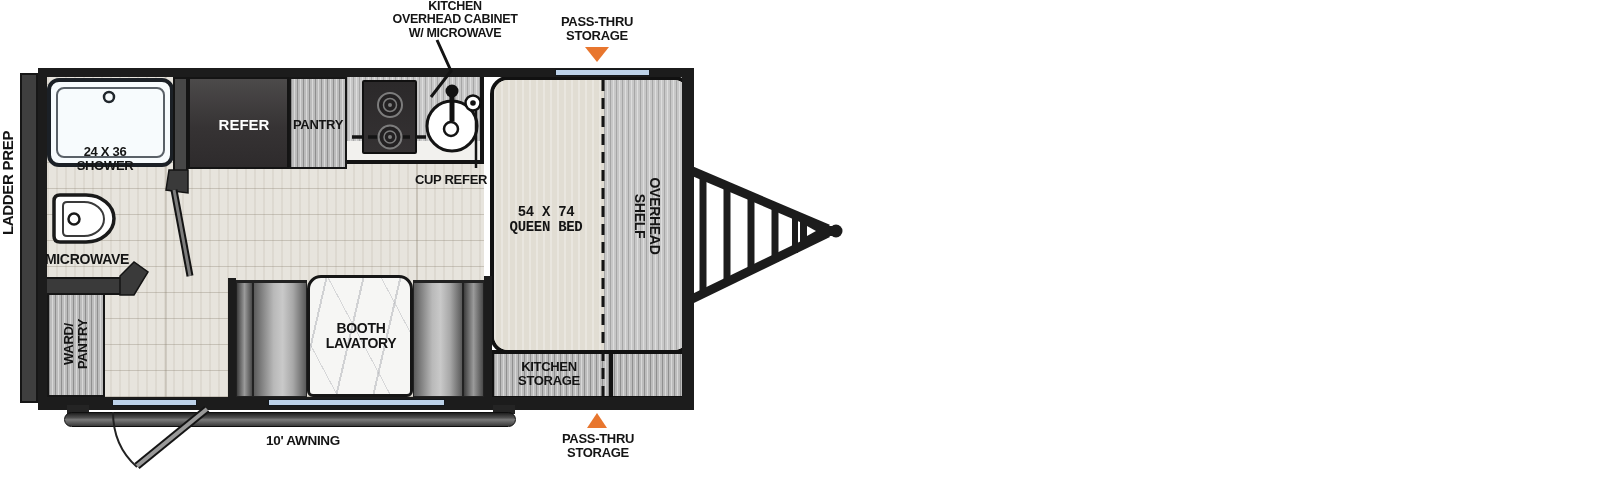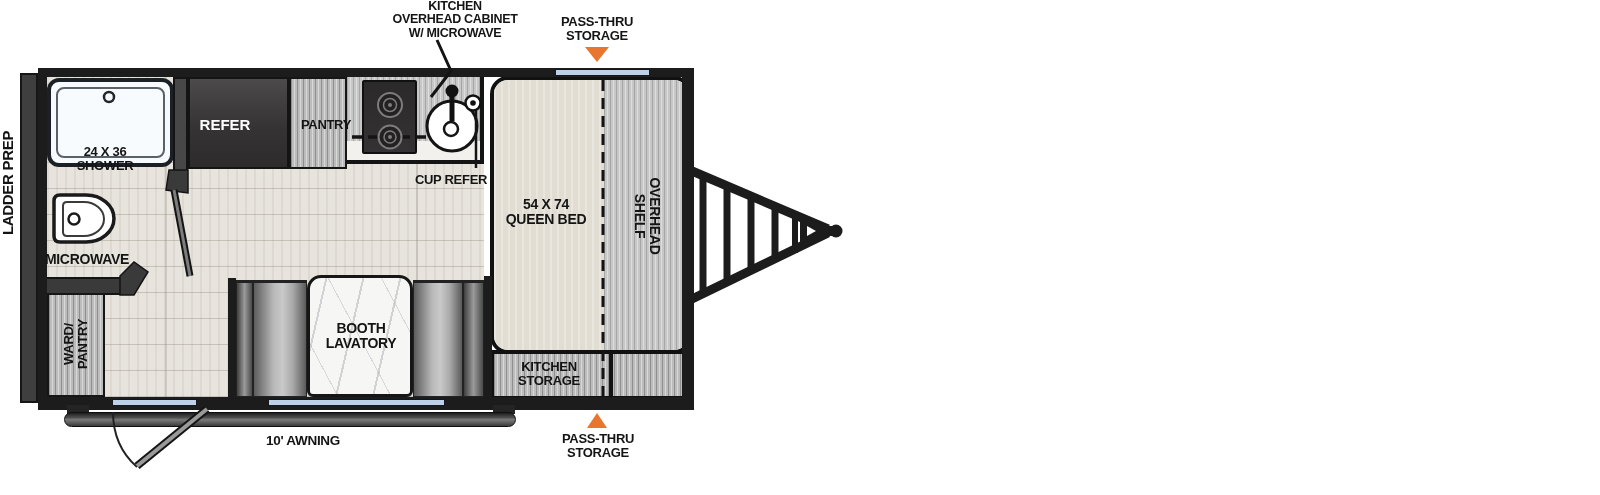--- a/index.html
+++ b/index.html
@@ -203,26 +203,26 @@
   <div class="label" style="left:597px;top:29px;">PASS-THRU
 STORAGE</div>
   <div class="label" style="left:598px;top:446px;">PASS-THRU
 STORAGE</div>
   <div class="label rot-ccw" style="left:8px;top:183px;font-size:15px;white-space:nowrap;">LADDER PREP</div>
   <div class="label" style="left:260px;top:441px;font-size:13.5px;margin-left:43px;">10' AWNING</div>
   <div class="label" style="left:451px;top:180px;">CUP REFER</div>
 
   <div class="label" style="left:105px;top:127px;margin-top:32px;">24 X 36
 SHOWER</div>
-  <div class="label white" style="left:225px;top:125px;">REFER</div>
-  <div class="label" style="left:318px;top:125px;margin-left:8px;">PANTRY</div>
+  <div class="label white" style="left:244px;top:125px;">REFER</div>
+  <div class="label" style="left:318px;top:125px;">PANTRY</div>
   <div class="label big" style="left:87px;top:259px;">MICROWAVE</div>
   <div class="label rot-ccw" style="left:76px;top:344px;">WARD/
 PANTRY</div>
-  <div class="label big" style="left:546px;top:212px;">54 X 74
+  <div class="label big" style="left:546px;top:220px;font-family:Liberation Mono, monospace;">54 X 74
 QUEEN BED</div>
   <div class="label big rot-cw" style="left:647px;top:216px;">OVERHEAD
 SHELF</div>
   <div class="label" style="left:549px;top:374px;">KITCHEN
 STORAGE</div>
   <div class="label big" style="left:361px;top:336px;">BOOTH
 LAVATORY</div>
 
 </div>
 

